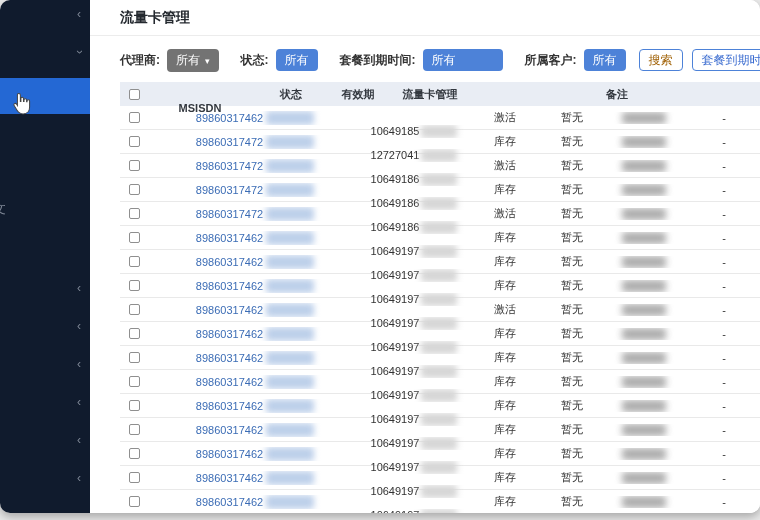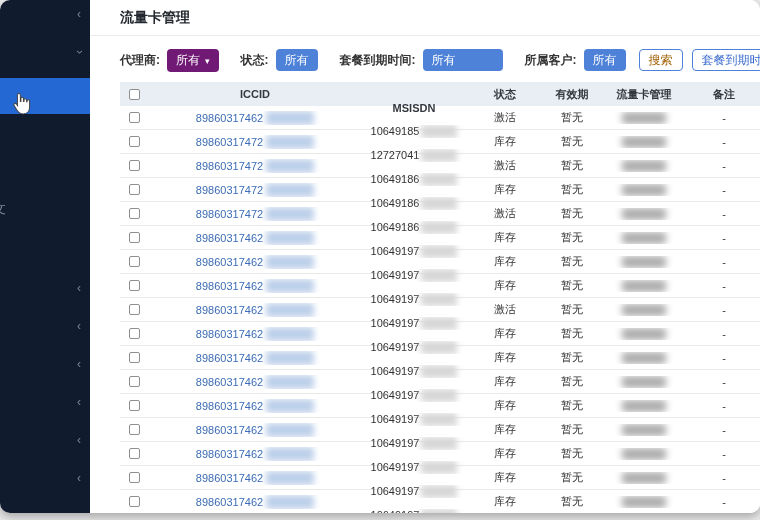--- a/index.html
+++ b/index.html
@@ -79,21 +79,21 @@
     </svg>
   </div>
 
   <div class="main">
     <div class="page-title">流量卡管理</div>
     <div class="title-divider"></div>
 
     <div class="filter-bar">
       <div class="f-group">
         <span class="f-label">代理商:</span>
-        <button class="f-value filter-blue" style="background: #701a75;">
+        <button class="f-value filter-blue" style="background: #737373;">
           <span>所有</span><span class="dd-caret">▾</span>
         </button>
       </div>
       <div class="f-group">
         <span class="f-label">状态:</span>
         <button class="f-value filter-blue" style="background: rgb(77, 130, 216);">所有</button>
       </div>
       <div class="f-group">
         <span class="f-label">套餐到期时间:</span>
         <button class="f-value f-wide filter-blue" style="background: rgb(77, 130, 216);">所有</button>
@@ -106,21 +106,20 @@
       <button class="action-btn" style="border: 1px solid rgb(77, 130, 216); color: rgb(59, 108, 208);">套餐到期时间</button>
       <button class="action-btn" style="border: 1px solid rgb(77, 130, 216); color: rgb(59, 108, 208);">备注</button>
 
     </div>
 
     <div class="table">
       <div class="t-row t-head" style="background: rgb(233, 237, 244);">
         <div class="t-cell c-cb">
           <input type="checkbox" class="row-cb" style="">
         </div>
-        <div class="t-cell c-iccid">ICCID</div>
         <div class="t-cell c-msisdn">MSISDN</div>
         <div class="t-cell c-status">状态</div>
         <div class="t-cell c-valid">有效期</div>
         <div class="t-cell c-cust">流量卡管理</div>
         <div class="t-cell c-remark">备注</div>
       </div>
       <div id="table-body">
   <div class="t-row">
     <div class="t-cell c-cb">
       <input type="checkbox" class="row-cb" style="">

